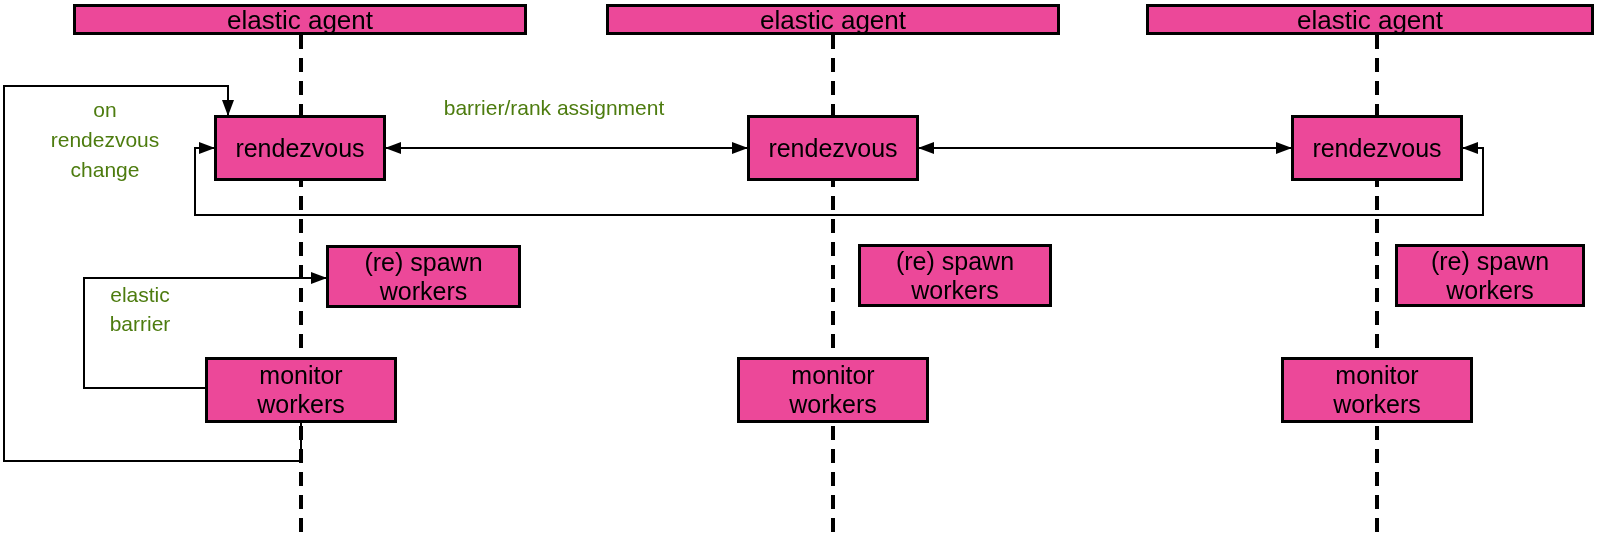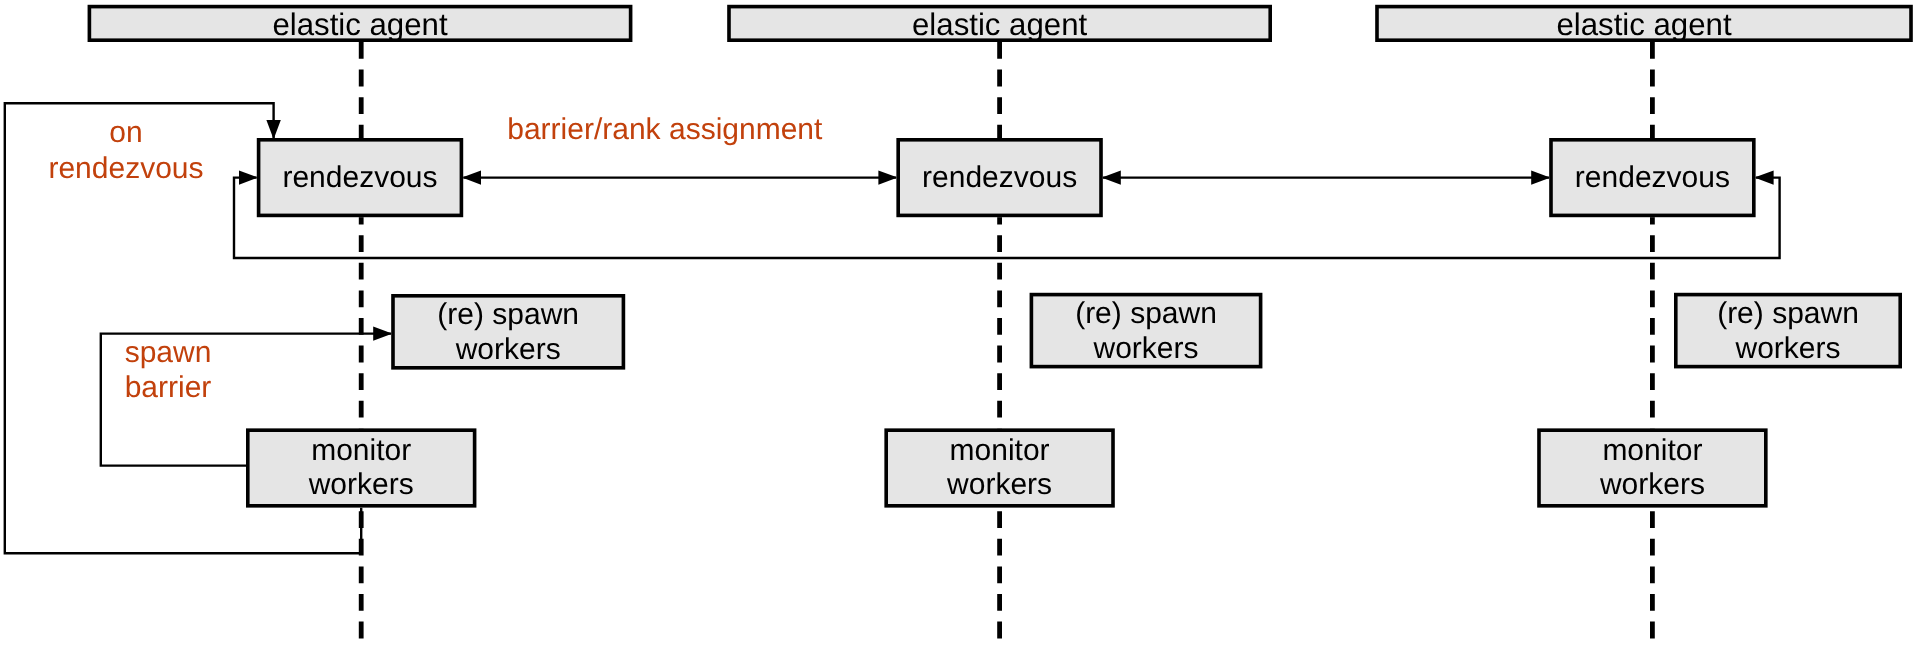--- a/index.html
+++ b/index.html
@@ -8,37 +8,37 @@
     position: relative;
     width: 1599px;
     height: 545px;
     background: #ffffff;
     overflow: hidden;
   }
   #wires { position: absolute; left: 0; top: 0; }
   .box {
     position: absolute;
     box-sizing: border-box;
-    background: #e5e5e5;
+    background: #ec4899;
     border: 3.5px solid #000000;
     display: flex;
     flex-direction: column;
     align-items: center;
     justify-content: center;
     text-align: center;
     color: #000000;
     font-size: 25px;
     line-height: 29px;
     white-space: nowrap;
   }
   .agent-box { border-width: 3px; line-height: 26px; font-size: 26px; }
   .label {
     position: absolute;
-    color: #c2410c;
-    font-size: 25px;
+    color: #4d7c0f;
+    font-size: 21px;
     line-height: 30px;
     text-align: center;
     white-space: nowrap;
   }
   .label div { text-align: center; }
 </style>
 </head>
 <body>
 
 <div id="stage">
@@ -109,20 +109,21 @@
     <div>workers</div>
   </div>
 
   <div class="label" style="left:419px; top:93px; width:270px;">
     <div>barrier/rank assignment</div>
   </div>
 
   <div class="label" style="left:20px; top:95px; width:170px;">
     <div>on</div>
     <div>rendezvous</div>
+    <div>change</div>
   </div>
 
   <div class="label" style="left:55px; top:280px; width:170px; line-height:29px;">
-    <div>spawn</div>
+    <div>elastic</div>
     <div>barrier</div>
   </div>
 
 </div>
 
 </body></html>

